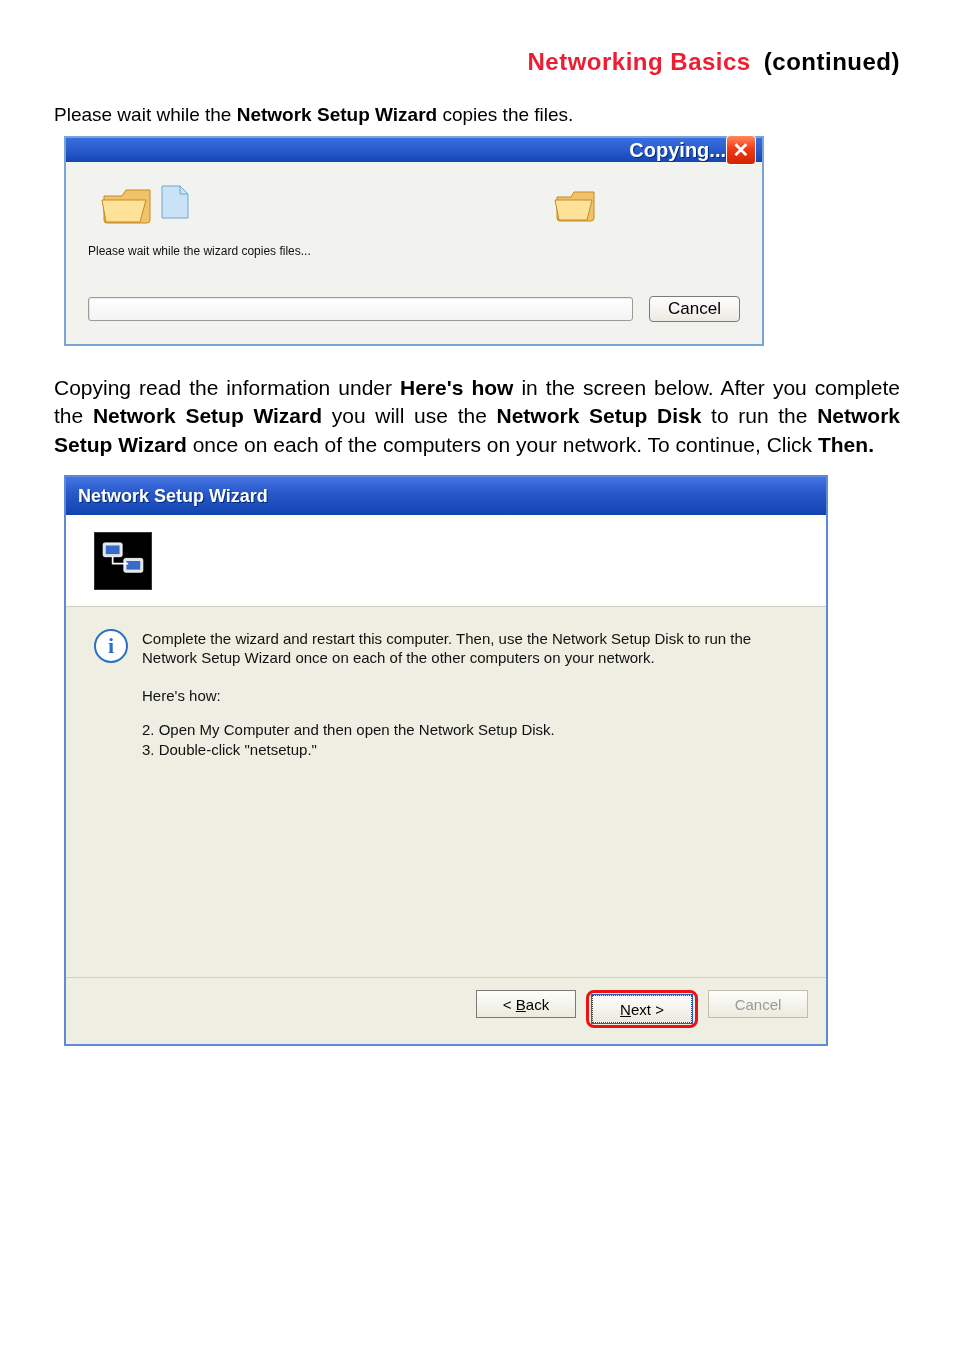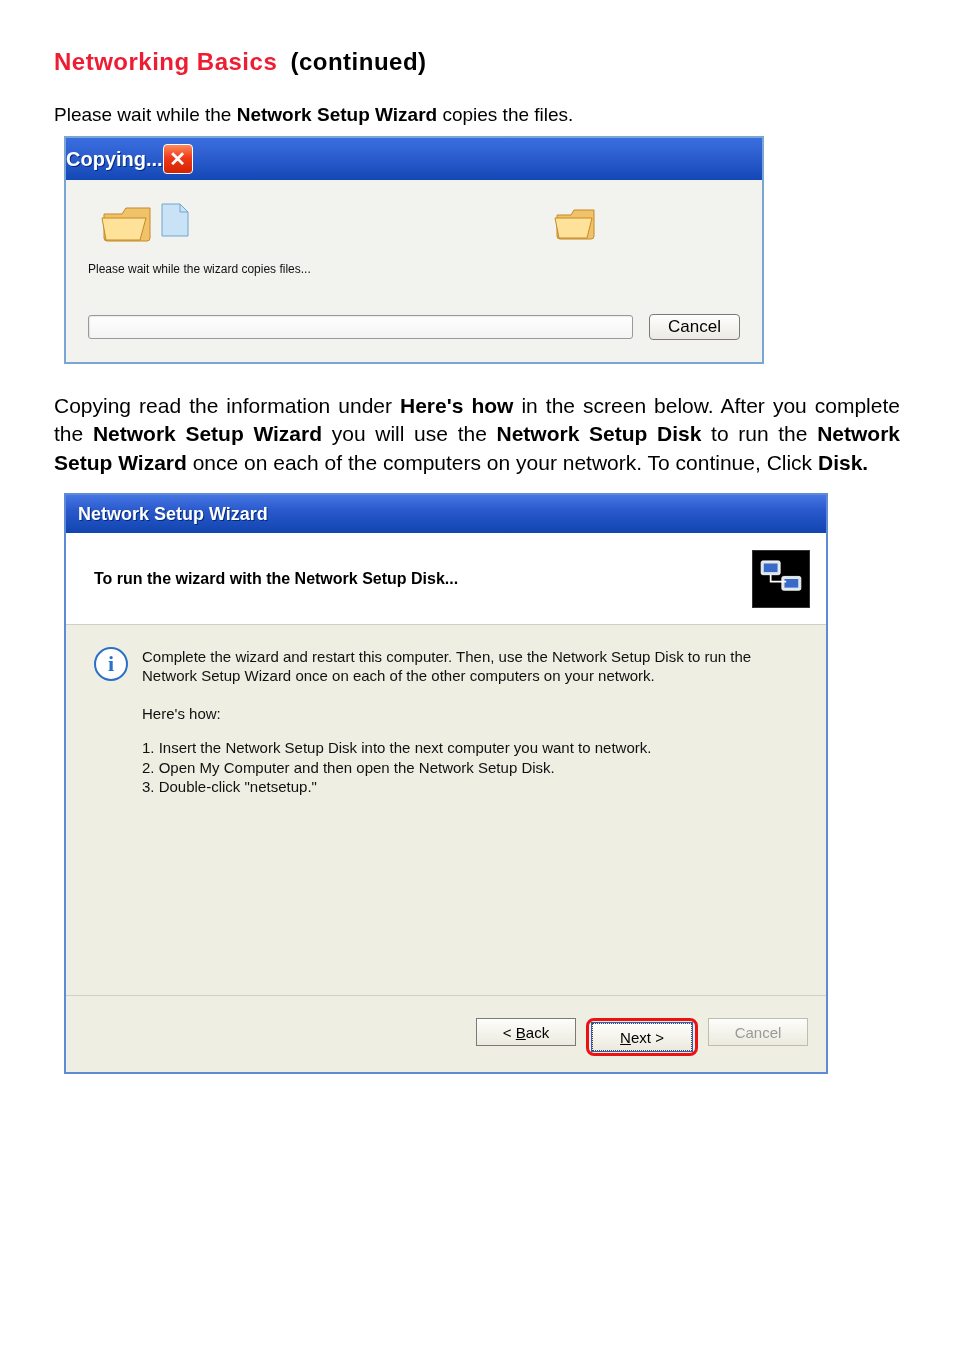--- a/index.html
+++ b/index.html
@@ -11,20 +11,21 @@
     width: 954px;
   }
   .page {
     padding: 48px 54px 30px 54px;
   }
   .heading {
     font-size: 24px;
     font-weight: bold;
     letter-spacing: 0.5px;
     margin-bottom: 28px;
+    text-align: right;
   }
   .heading .red { color: #ee1d33; }
   .heading .black { color: #000; margin-left: 6px; }
   .intro {
     font-size: 19px;
     color: #000;
     margin-bottom: 10px;
   }
 
   
@@ -32,23 +33,23 @@
     border: 2px solid #7aa6d6;
     width: 700px;
     margin-left: 10px;
     background: #f2f2ee;
     margin-bottom: 28px;
   }
   .dlg1-titlebar {
     background: linear-gradient(#3a6ee0, #2d5fd0 40%, #1447b6);
     display: flex;
     align-items: center;
-    justify-content: flex-start;
-    padding: 3px 6px 3px 0;
-    height: 42px;
+    justify-content: flex-end;
+    padding: 3px 6px 3px 18px;
+    height: 24px;
   }
   .dlg1-title {
     color: #fff;
     font-family: "Trebuchet MS", Tahoma, sans-serif;
     font-size: 20px;
     font-weight: bold;
     text-shadow: 1px 1px 0 #002a7a;
   }
   .close-btn {
     width: 30px; height: 30px;
@@ -177,21 +178,21 @@
     font-size: 22px;
     font-weight: bold;
     flex: 0 0 34px;
     background: #fff;
   }
   .info-text { line-height: 1.28; }
   .hh-label { margin: 20px 0 16px 48px; }
   .steps { margin-left: 48px; line-height: 1.3; }
   .dlg2-footer {
     border-top: 1px solid #d0d0c4;
-    padding: 22px 18px 16px 18px;
+    padding: 12px 18px 16px 18px;
     display: flex;
     justify-content: flex-end;
     gap: 10px;
   }
   .wbtn {
     font-family: Tahoma, sans-serif;
     font-size: 15px;
     width: 100px;
     height: 28px;
     border: 1px solid #7a7a7a;
@@ -251,47 +252,45 @@
       </div>
       <div class="copy-msg">Please wait while the wizard copies files...</div>
       <div class="progress-row">
         <div class="progress-bar"></div>
         <button class="btn">Cancel</button>
       </div>
     </div>
   </div>
 
   <div class="midtext">
-    <span>Copying read the information under </span><b>Here's how</b><span> in the screen below.  After you complete the </span><b>Network Setup Wizard</b><span> you will use the </span><b>Network Setup Disk</b><span> to run the </span><b>Network Setup Wizard</b><span> once on each of the computers on your network.  To continue, Click </span><b>Disk.</b>
+    <span>Copying read the information under </span><b>Here's how</b><span> in the screen below.  After you complete the </span><b>Network Setup Wizard</b><span> you will use the </span><b>Network Setup Disk</b><span> to run the </span><b>Network Setup Wizard</b><span> once on each of the computers on your network.  To continue, Click </span><b>Then.</b>
   </div>
 
   <div class="dialog2">
     <div class="dlg2-titlebar">
       <span class="dlg2-title">Network Setup Wizard</span>
     </div>
     <div class="dlg2-header">
-      <span class="dlg2-header-text">To run the wizard with the Network Setup Disk...</span>
       <div class="network-icon">
         <svg viewBox="0 0 58 58" width="50" height="50">
           <rect x="6" y="8" width="22" height="16" rx="2" fill="#dfe7ee" stroke="#fff"></rect>
           <rect x="9" y="11" width="16" height="10" fill="#3a6ac7"></rect>
           <rect x="30" y="26" width="22" height="16" rx="2" fill="#dfe7ee" stroke="#fff"></rect>
           <rect x="33" y="29" width="16" height="10" fill="#3a6ac7"></rect>
           <path d="M17 24v8h18" stroke="#fff" fill="none" stroke-width="2"></path>
         </svg>
       </div>
     </div>
     <div class="dlg2-content">
       <div class="info-row">
         <div class="info-bubble">i</div>
         <div class="info-text">Complete the wizard and restart this computer. Then, use the Network Setup Disk to run the Network Setup Wizard once on each of the other computers on your network.</div>
       </div>
       <div class="hh-label">Here's how:</div>
       <div class="steps">
-        <div>1.  Insert the Network Setup Disk into the next computer you want to network.</div>
         <div>2.  Open My Computer and then open the Network Setup Disk.</div>
         <div>3.  Double-click "netsetup."</div>
       </div>
     </div>
     <div class="dlg2-footer">
       <div class="wbtn">
         <span>&lt; <u class="mn">B</u>ack</span>
       </div>
       <div class="next-wrap">
         <div class="wbtn next">

